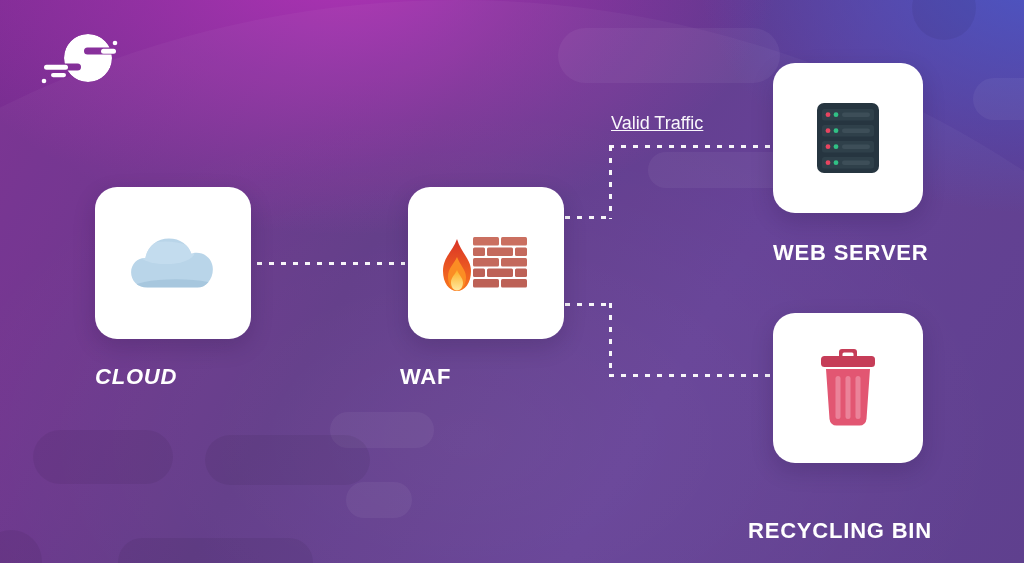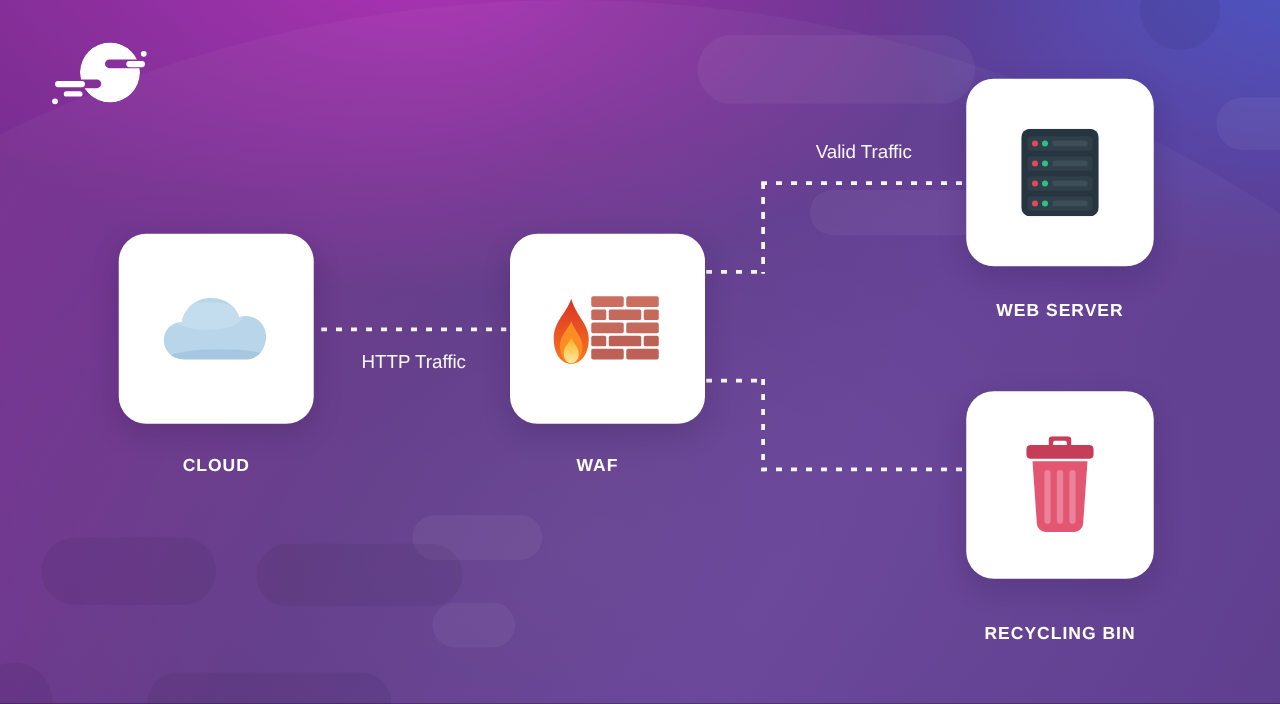--- a/index.html
+++ b/index.html
@@ -19,26 +19,26 @@
   .bigarc{position:absolute;left:-568px;top:0;width:2050px;height:2050px;border-radius:50%;
     background:rgba(255,255,255,0.035);}
   .logo{position:absolute;left:41px;top:31px;}
   .node{position:absolute;}
   .box{
     position:absolute;background:#ffffff;border-radius:22px;
     display:flex;align-items:center;justify-content:center;
     box-shadow:0 8px 22px rgba(30,10,50,0.18);
   }
   .nlabel{
-    position:absolute;text-align:center;color:#ffffff;font-weight:bold;
-    font-size:14px;letter-spacing:0.8px;white-space:nowrap;
+    position:absolute;text-align:left;color:#ffffff;font-weight:bold;
+    font-size:22px;letter-spacing:0.8px;white-space:nowrap;
   }
   .elabel{
-    position:absolute;text-align:center;color:rgba(255,255,255,0.96);
-    font-size:15px;white-space:nowrap;
+    position:absolute;color:rgba(255,255,255,0.96);
+    font-size:18px;white-space:nowrap;text-decoration:underline;
   }
   .dash-h{position:absolute;height:3px;
     background-image:repeating-linear-gradient(90deg,#fff 0 5px,transparent 5px 12px);opacity:0.95;}
   .dash-v{position:absolute;width:3px;
     background-image:repeating-linear-gradient(180deg,#fff 0 5px,transparent 5px 12px);opacity:0.95;}
 </style>
 </head>
 <body>
 
 <div class="stage">
@@ -68,21 +68,20 @@
       <rect x="44" y="9.5" width="17" height="4.6" rx="2.3"></rect>
       <circle cx="74" cy="12" r="2.3"></circle>
       <rect x="60" y="17.7" width="15" height="5" rx="2.5"></rect>
       <rect x="3" y="33.7" width="24" height="5" rx="2.5"></rect>
       <rect x="10" y="42" width="15" height="4.2" rx="2.1"></rect>
       <circle cx="3" cy="50" r="2.3"></circle>
     </g>
   </svg>
 
   <div class="dash-h" style="left:257px;top:262px;width:148px;"></div>
-  <div class="elabel" style="left:256px;top:281px;width:150px;">HTTP Traffic</div>
 
   <div class="dash-h" style="left:565px;top:216px;width:47px;"></div>
   <div class="dash-v" style="left:609px;top:146px;height:73px;"></div>
   <div class="dash-h" style="left:609px;top:145px;width:164px;"></div>
   <div class="elabel" style="left:611px;top:113px;width:160px;">Valid Traffic</div>
 
   <div class="dash-h" style="left:565px;top:303px;width:47px;"></div>
   <div class="dash-v" style="left:609px;top:303px;height:74px;"></div>
   <div class="dash-h" style="left:609px;top:374px;width:164px;"></div>
 
@@ -94,21 +93,21 @@
             <path d="M69,52 H20 C10,52 4,45 4,37 C4,29 10,23 18,23 C20,12 29,4 41,4 C52,4 60,10 63,19 C64.5,18.5 66,18 68,18 C77,18 84,25 84,34 C84,44 77,52 69,52 Z"></path>
           </clipPath>
         </defs>
         <path d="M69,52 H20 C10,52 4,45 4,37 C4,29 10,23 18,23 C20,12 29,4 41,4 C52,4 60,10 63,19 C64.5,18.5 66,18 68,18 C77,18 84,25 84,34 C84,44 77,52 69,52 Z" fill="#b9d5e9"></path>
         <g clip-path="url(#cloudclip)">
           <ellipse cx="48" cy="53" rx="44" ry="9" fill="#a3c4dc" opacity="0.85"></ellipse>
           <ellipse cx="38" cy="18" rx="28" ry="11" fill="#c8deef" opacity="0.7"></ellipse>
         </g>
       </svg>
     </div>
-    <div class="nlabel" style="left:95px;top:364px;width:156px;">CLOUD</div>
+    <div class="nlabel" style="left:95px;top:364px;width:156px;font-style:italic;">CLOUD</div>
   </div>
 
   <div class="node">
     <div class="box" style="left:408px;top:187px;width:156px;height:152px;">
       <svg width="90" height="60" viewBox="0 0 90 60">
         <defs>
           <linearGradient id="flamegrad" x1="0" y1="0" x2="0" y2="1">
             <stop offset="0" stop-color="#d93327"></stop>
             <stop offset="1" stop-color="#f9771d"></stop>
           </linearGradient>
@@ -173,16 +172,16 @@
         <rect x="21.5" y="3.5" width="11" height="6" rx="1.5" fill="#ffffff"></rect>
         <rect x="0" y="7" width="54" height="11" rx="3.5" fill="#c63d58"></rect>
         <path d="M5,20 H49 L45.5,70 A7,7 0 0 1 38.5,76.5 H15.5 A7,7 0 0 1 8.5,70 Z" fill="#e25672"></path>
         <g fill="#eb8299">
           <rect x="14.5" y="27" width="5" height="43" rx="2.5"></rect>
           <rect x="24.5" y="27" width="5" height="43" rx="2.5"></rect>
           <rect x="34.5" y="27" width="5" height="43" rx="2.5"></rect>
         </g>
       </svg>
     </div>
-    <div class="nlabel" style="left:748px;top:498px;width:200px;">RECYCLING BIN</div>
+    <div class="nlabel" style="left:748px;top:518px;width:200px;">RECYCLING BIN</div>
   </div>
 
 </div>
 
 </body></html>

